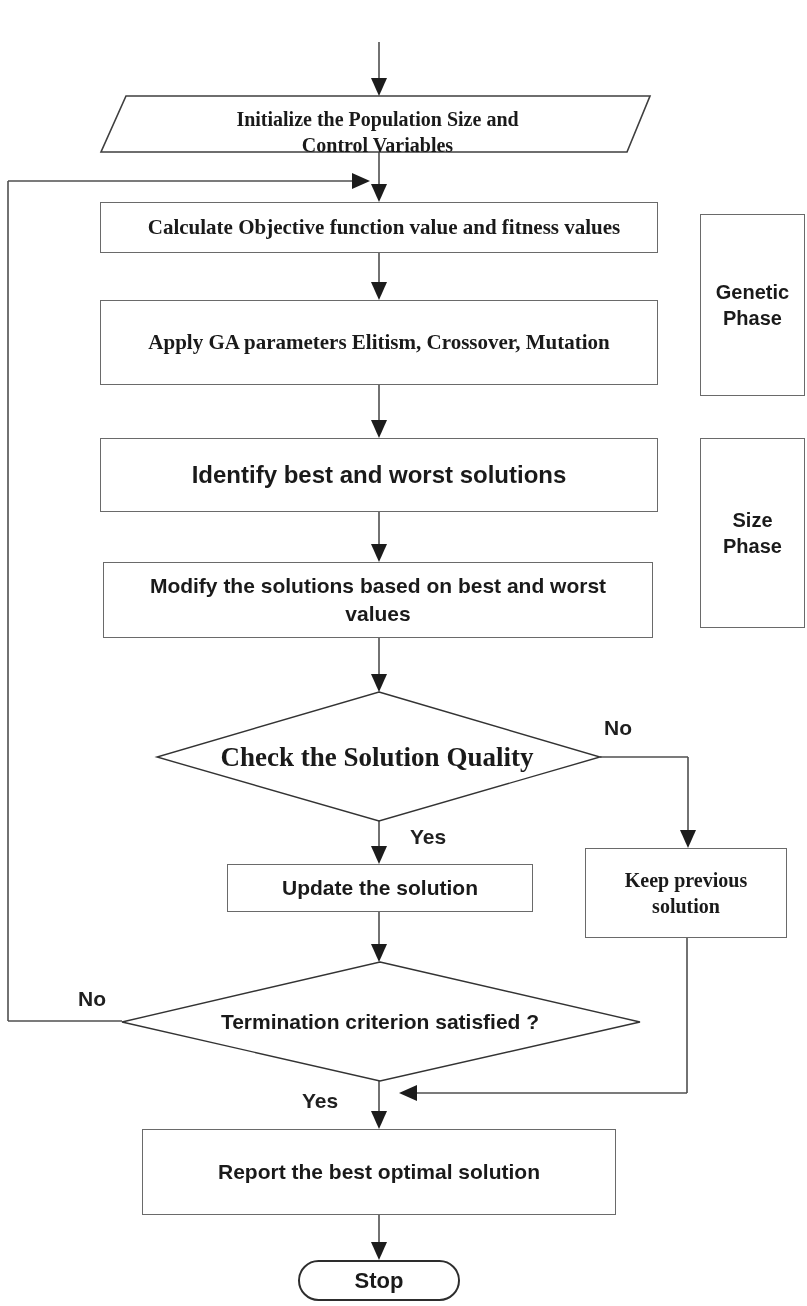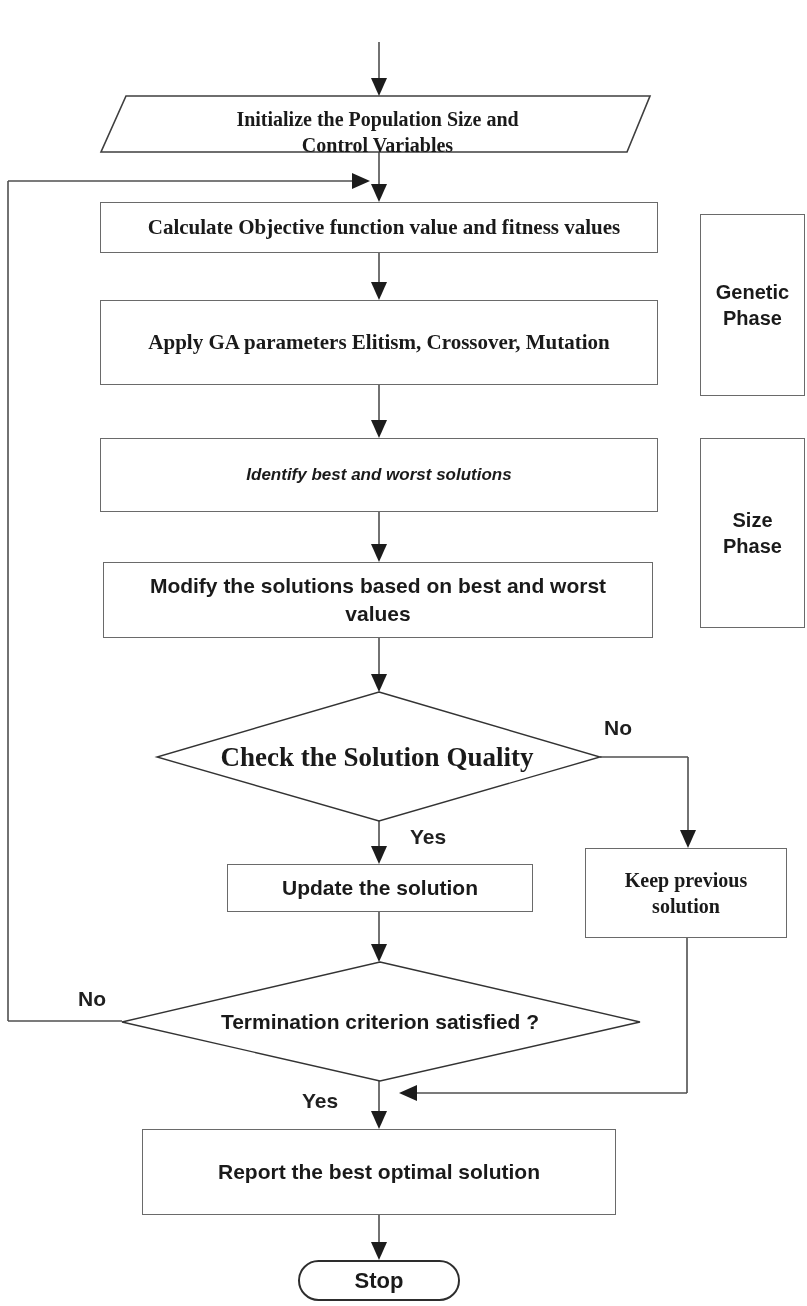--- a/index.html
+++ b/index.html
@@ -101,21 +101,21 @@
 
   <div class="node overlay serif line2" style="left:120px; top:97px; width:515px; height:54px; font-size:20px;margin-top:8px;">
     <div>Initialize the Population Size and</div>
     <div>Control Variables</div>
   </div>
 
   <div class="node thinrect serif" style="left:100px; top:202px; width:558px; height:51px; font-size:21px;padding-left:10px;">Calculate Objective function value and fitness values</div>
 
   <div class="node thinrect serif" style="left:100px; top:300px; width:558px; height:85px; font-size:21px;">Apply GA parameters Elitism, Crossover, Mutation</div>
 
-  <div class="node thinrect sans" style="left:100px; top:438px; width:558px; height:74px; font-size:17px;font-style:italic;">Identify best and worst solutions</div>
+  <div class="node thinrect sans" style="left:100px; top:438px; width:558px; height:74px; font-size:24px;">Identify best and worst solutions</div>
 
   <div class="node thinrect sans line2" style="left:103px; top:562px; width:550px; height:76px; font-size:21px;">
     <div>Modify the solutions based on best and worst</div>
     <div>values</div>
   </div>
 
   <div class="node overlay serif" style="left:207px; top:741px; width:340px; height:32px; font-size:27px;">Check the Solution Quality</div>
 
   <div class="node thinrect sans" style="left:227px; top:864px; width:306px; height:48px; font-size:21px;">Update the solution</div>
 

